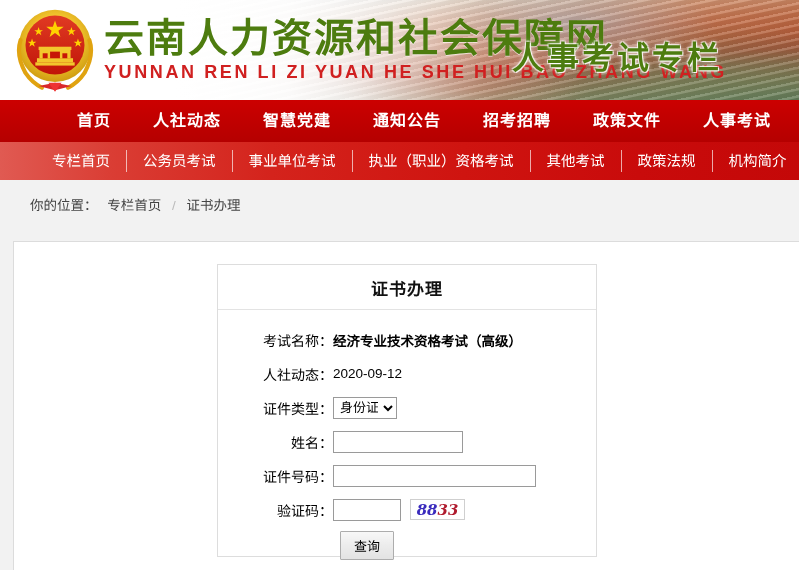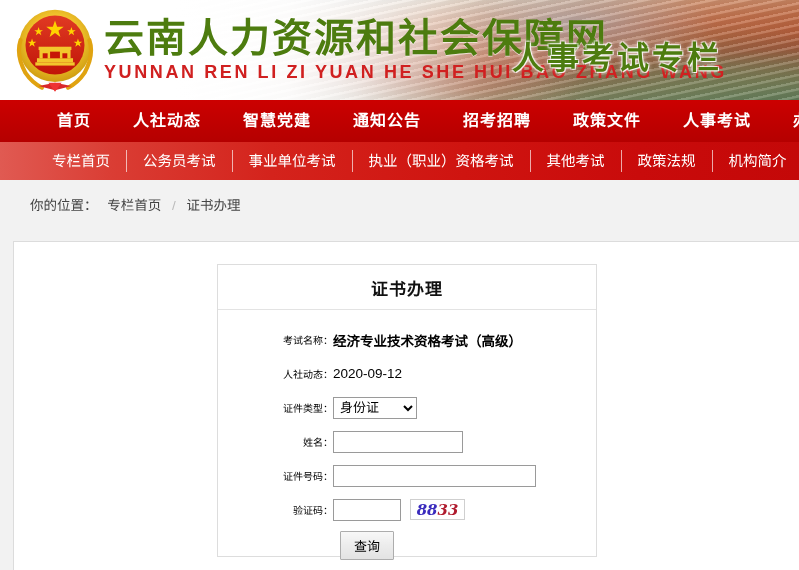--- a/index.html
+++ b/index.html
@@ -104,21 +104,21 @@
       -1px 1px 0 rgba(255,255,255,0.55),
       0 0 5px rgba(255,255,255,0.8);
   }
 
   
   .nav-main {
     width: 799px; height: 42px;
     background: linear-gradient(180deg, #cc0000 0%, #c00000 50%, #b50000 100%);
     display: flex;
     align-items: center;
-    padding-left: 36px;
+    padding-left: 56px;
     overflow: hidden;
     white-space: nowrap;
   }
   .nav-main-item {
     color: #ffffff;
     font-size: 16px;
     font-weight: bold;
     letter-spacing: 1px;
     padding: 0 21px;
     line-height: 42px;
@@ -196,40 +196,40 @@
 
   .form-row {
     display: flex;
     align-items: center;
     margin-bottom: 9px;
     height: 25px;
   }
   .form-label {
     width: 115px;
     text-align: right;
-    font-size: 10px;
+    font-size: 14px;
     color: #000;
     white-space: nowrap;
   }
   .form-static {
     font-size: 13.5px;
     color: #000;
     white-space: nowrap;
   }
   .form-static.bold { font-weight: bold; }
 
   select.form-select {
     font-family: "Liberation Sans", sans-serif;
     font-size: 13px;
     height: 22px;
     padding: 1px 2px;
     border: 1px solid #9a9a9a;
     background: #ffffff;
     color: #000;
-    width: 84px;
+    width: 64px;
   }
 
   input.form-input {
     font-family: "Liberation Sans", sans-serif;
     font-size: 13px;
     height: 22px;
     border: 1px solid #9a9a9a;
     background: #ffffff;
     padding: 1px 3px;
     color: #000;

